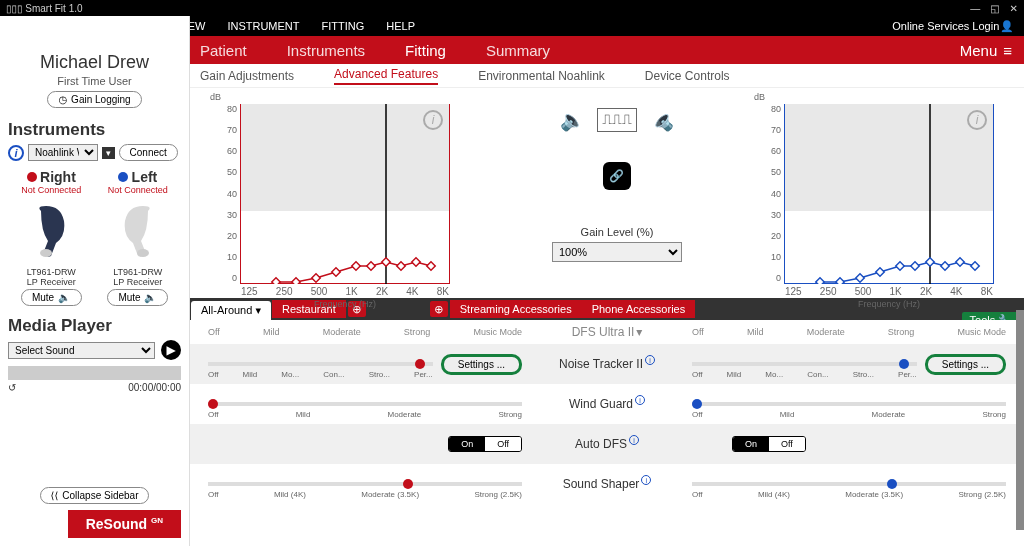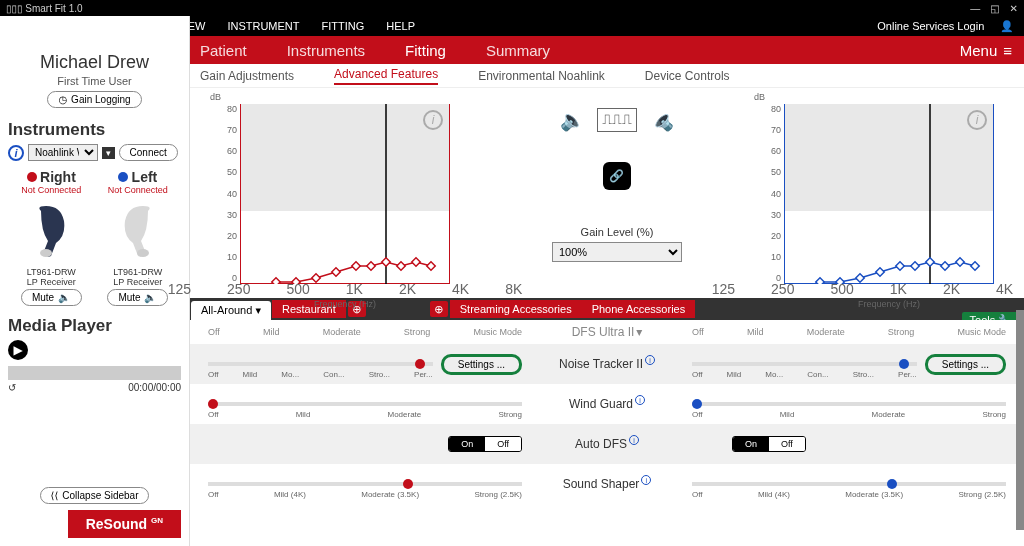--- a/index.html
+++ b/index.html
@@ -6,21 +6,21 @@
   body { font-family: Arial, sans-serif; font-size: 12px; color: #333; width: 1024px; height: 546px; overflow: hidden; background: #fff; }
   
   
   .titlebar { background: #000; color: #ccc; height: 16px; display: flex; align-items: center; padding: 0 6px; font-size: 10px; justify-content: space-between; }
   .titlebar .winbtns { display: flex; gap: 10px; }
   .titlebar .winbtns span { cursor: pointer; }
   
   
   .menubar { background: #000; color: #fff; height: 20px; display: flex; align-items: center; padding-left: 85px; font-size: 11px; }
   .menubar .mi { margin-right: 22px; cursor: pointer; }
-  .menubar .right { margin-left: auto; margin-right: 10px; display: flex; align-items: center; gap: 16px; }
+  .menubar .right { margin-left: auto; margin-right: 10px; display: flex; align-items: center; gap: 1px; }
   
   
   .rednav { background: #c20e1a; color: #fff; height: 28px; display: flex; align-items: center; padding-left: 200px; font-size: 15px; }
   .rednav .tab { margin-right: 40px; cursor: pointer; opacity: 0.85; }
   .rednav .tab.active { opacity: 1; font-weight: 500; }
   .rednav .menu { margin-left: auto; margin-right: 12px; display: flex; align-items: center; gap: 6px; font-size: 15px; }
   
   
   .subnav { height: 24px; display: flex; align-items: center; padding-left: 200px; font-size: 12px; border-bottom: 1px solid #eee; }
   .subnav .stab { margin-right: 40px; cursor: pointer; color: #555; }
@@ -45,21 +45,21 @@
   .collapse { margin-top: auto; }
   .brand { background: #c20e1a; color: #fff; padding: 6px 18px; font-size: 14px; font-weight: bold; display: inline-block; margin-top: 6px; }
   
   
   .main { margin-left: 190px; flex: 1; display: flex; flex-direction: column; height: 100%; }
   .chart-box { width: 210px; height: 180px; border: 1px solid #c20e1a; border-top: none; position: relative; margin-top: 8px; }
   .chart-box.blue { border-color: #1a4fc2; }
   .chart-grey { position: absolute; top: 0; left: 0; right: 0; height: 60%; background: #e8e8e8; }
   .chart-info { position: absolute; top: 6px; right: 6px; width: 20px; height: 20px; border: 2px solid #aaa; border-radius: 50%; color: #aaa; display: flex; align-items: center; justify-content: center; font-style: italic; }
   .axis-y { position: absolute; left: -22px; top: 0; bottom: 0; display: flex; flex-direction: column; justify-content: space-between; font-size: 9px; color: #666; text-align: right; width: 18px; }
-  .axis-x { position: absolute; bottom: -14px; left: 0; right: 0; display: flex; justify-content: center; font-size: 14px; color: #666; gap: 36px; }
+  .axis-x { position: absolute; bottom: -14px; left: 0; right: 0; display: flex; justify-content: space-between; font-size: 10px; color: #666; }
   .axis-label-y { position: absolute; left: -30px; top: -4px; font-size: 9px; color: #666; }
   .axis-label-x { position: absolute; bottom: -26px; left: 50%; transform: translateX(-50%); font-size: 9px; color: #666; }
   .middle-col { flex: 1; display: flex; flex-direction: column; align-items: center; padding-top: 12px; }
   .mid-icons { display: flex; gap: 12px; margin-bottom: 30px; }
   .link-btn { width: 28px; height: 28px; background: #000; border-radius: 6px; color: #fff; display: flex; align-items: center; justify-content: center; }
   .gain-label { font-size: 11px; margin-top: 36px; }
   .gain-select { border: 1px solid #888; padding: 2px; font-size: 11px; width: 130px; margin-top: 4px; }
   
   
   .progbar { background: #333; color: #ccc; height: 22px; display: flex; align-items: center; font-size: 11px; }
@@ -147,20 +147,21 @@
       <div class="ear-model">LP Receiver</div>
       <button class="pill-btn" style="margin-top:2px">
           <span>Mute</span> 
           <span>🔈</span>
         </button>
     </div>
   </div>
 
   <div class="section-h" style="margin-top:10px">Media Player</div>
   <div style="display:flex;align-items:center;gap:6px;margin-top:4px">
+    <select class="select" style="flex:1"><option>Select Sound</option></select>
     <span style="width:20px;height:20px;background:#000;border-radius:50%;color:#fff;display:inline-flex;align-items:center;justify-content:center">▶</span>
   </div>
   <div style="height:14px;background:#ccc;margin-top:6px"></div>
   <div style="display:flex;justify-content:space-between;margin-top:2px;font-size:10px">
     <span>↺</span>
     <span>00:00/00:00</span>
   </div>
 
   <div class="collapse" style="text-align:center">
     <button class="pill-btn">⟨⟨ <span>Collapse Sidebar</span></button>

